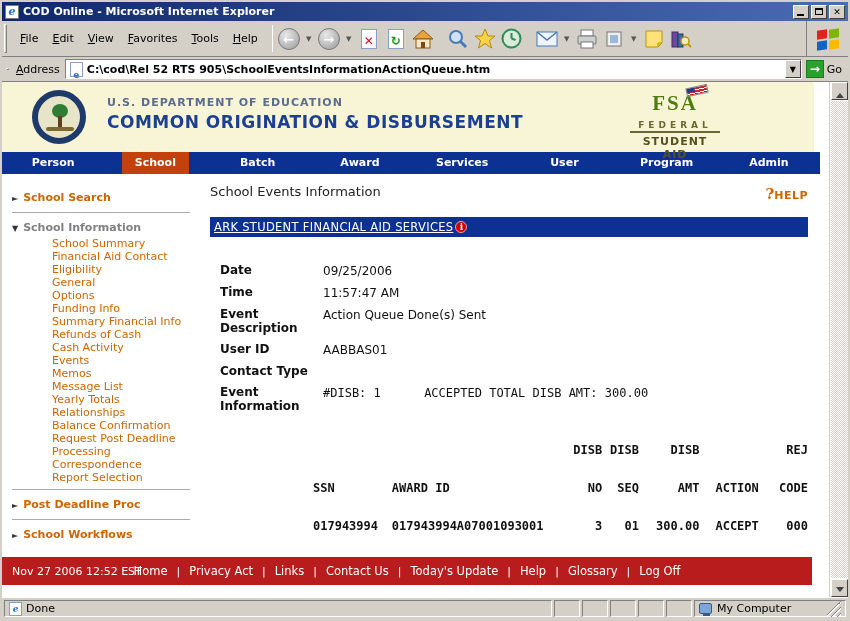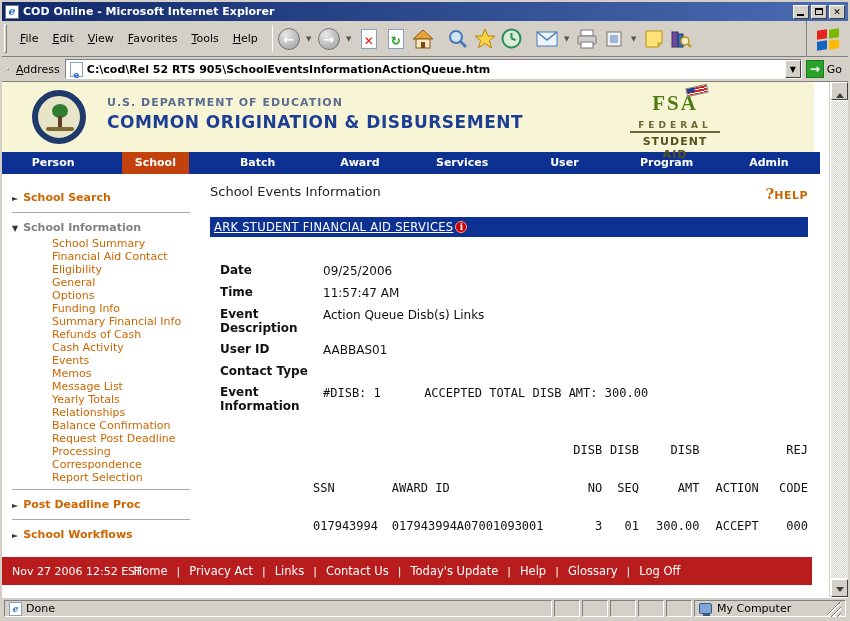--- a/index.html
+++ b/index.html
@@ -124,21 +124,21 @@
               color:#fff; font:bold 9px/11px "DejaVu Serif",serif; text-align:center; margin-left:2px; }
 
   .fields { margin:26px 0 0 10px; }
   .field { display:flex; margin-bottom:7px; }
   .f-label { width:95px; font-size:12px; font-weight:bold; color:#111; line-height:14px; }
   .f-value { font-size:12px; color:#111; margin-left:8px; line-height:14px; padding-top:1px; }
   .f-value.mono { font-family:"DejaVu Sans Mono","Liberation Mono",monospace; white-space:pre; font-size:12px; }
 
   .evtable { border-collapse:collapse; margin:30px 0 0 103px;
              font-family:"DejaVu Sans Mono","Liberation Mono",monospace; font-size:12px; color:#111; }
-  .evtable th, .evtable td { font-weight:normal; padding:0 0 24px 0; white-space:nowrap; }
+  .evtable th, .evtable td { font-weight:bold; padding:0 0 24px 0; white-space:nowrap; }
   .evtable .c0 { width:88px; text-align:left; }
   .evtable .c1 { width:188px; text-align:left; }
   .evtable .c2 { width:42px; text-align:right; }
   .evtable .c3 { width:42px; text-align:right; }
   .evtable .c4 { width:72px; text-align:right; }
   .evtable .c5 { width:76px; text-align:left; padding-left:16px; }
   .evtable .c6 { width:46px; text-align:right; }
 
   
   .footerbar { height:28px; background:#b91c1c; width:810px; position:relative;
@@ -418,21 +418,21 @@
             <div class="field">
               <div class="f-label">Date</div>
               <div class="f-value">09/25/2006</div>
             </div>
             <div class="field">
               <div class="f-label">Time</div>
               <div class="f-value">11:57:47 AM</div>
             </div>
             <div class="field">
               <div class="f-label">Event Description</div>
-              <div class="f-value">Action Queue Disb(s) Links</div>
+              <div class="f-value">Action Queue Done(s) Sent</div>
             </div>
             <div class="field">
               <div class="f-label">User ID</div>
               <div class="f-value">AABBAS01</div>
             </div>
             <div class="field">
               <div class="f-label">Contact Type</div>
               <div class="f-value"></div>
             </div>
             <div class="field">

